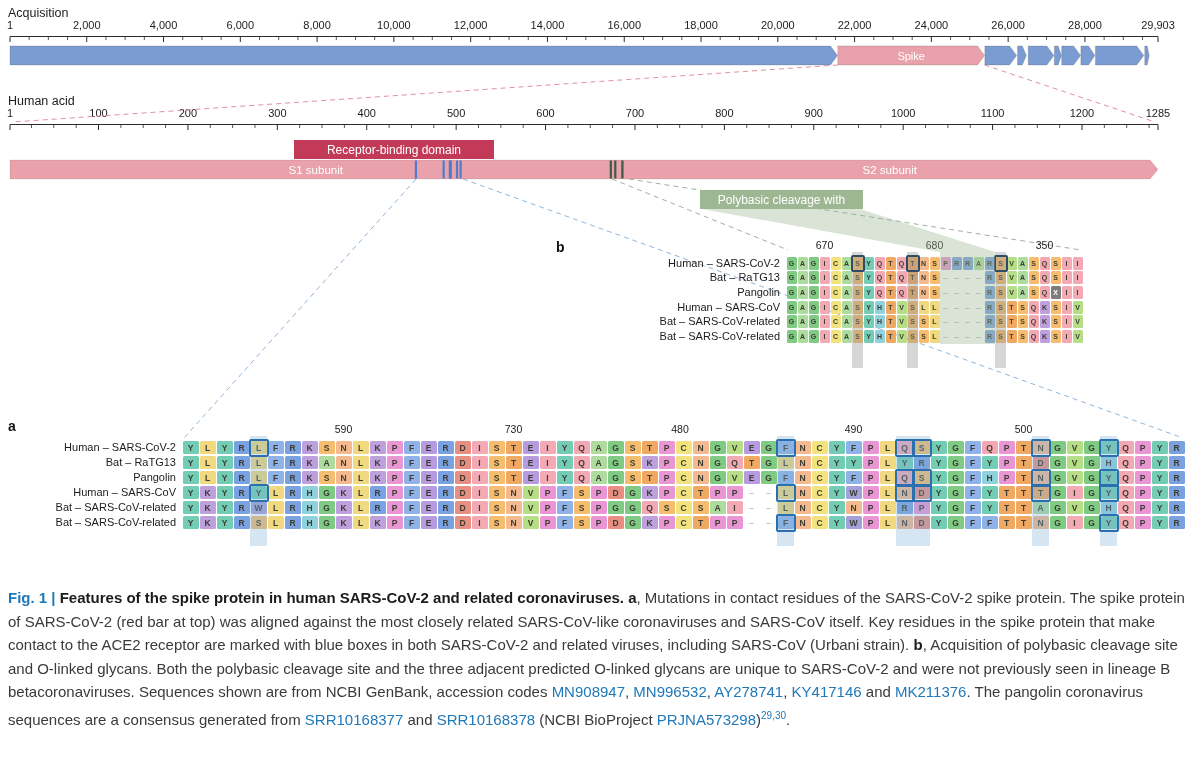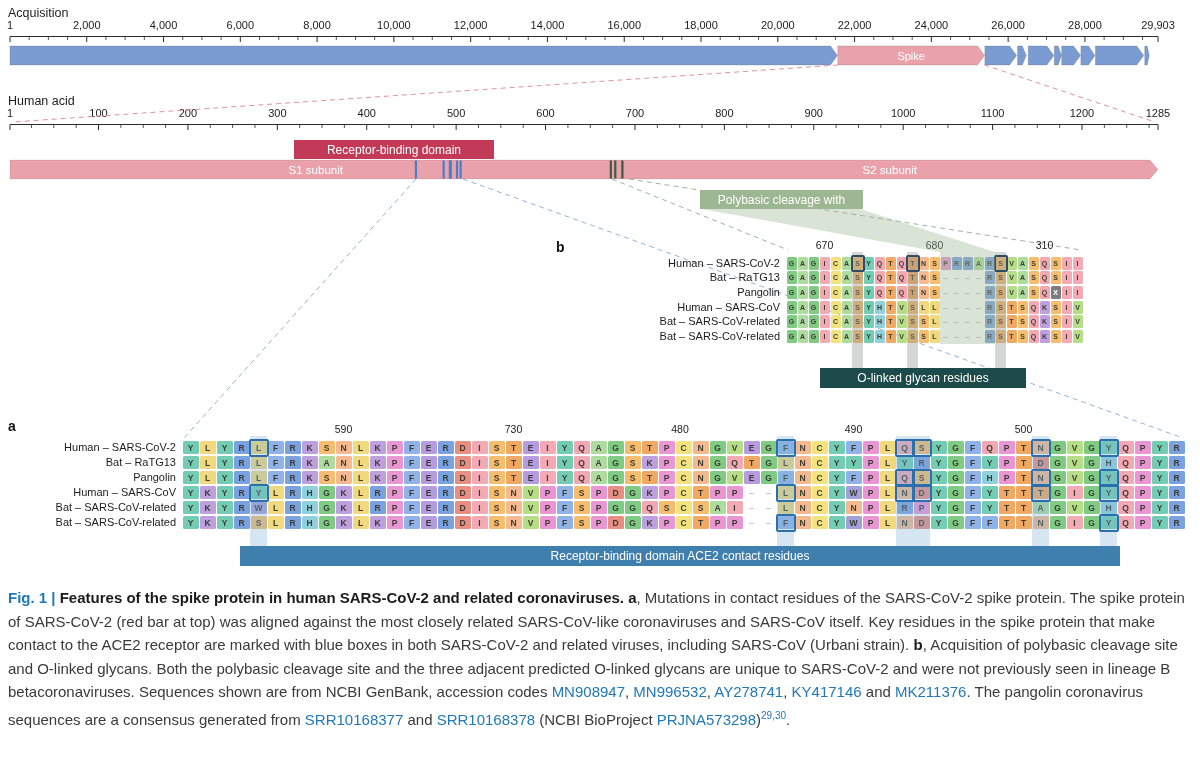--- a/index.html
+++ b/index.html
@@ -221,21 +221,21 @@
 
   <div id="rbd-label" class="barlabel" style="left:294px;top:140px;width:200px;height:19px;">Receptor-binding domain</div>
   <div id="polybasic-label" class="barlabel" style="left:700px;top:190px;width:163px;height:19px;">Polybasic cleavage with</div>
 
   <div class="figletter" style="left:556px;top:239px;">b</div>
   <div class="figletter" style="left:8px;top:418px;">a</div>
 
   <div id="align-layer">
       <div class="postick" style="left: 799.5px; top: 239px; width: 50px;">670</div>
       <div class="postick" style="left: 909.5px; top: 239px; width: 50px;">680</div>
-      <div class="postick" style="left: 1019.5px; top: 239px; width: 50px;">310</div>
+      <div class="postick" style="left: 1019.5px; top: 239px; width: 50px;">350</div>
       <div class="rowlabel" style="left: 566px; width: 214px; top: 256.8px; height: 13px; line-height: 13px;">Human – SARS-CoV-2</div>
       <div class="seqcell" style="left: 786.5px; top: 256.75px; width: 10px; height: 13.1px; background: rgb(127, 203, 132); font-size: 7px; color: rgb(60, 60, 50);">G</div>
       <div class="seqcell" style="left: 797.5px; top: 256.75px; width: 10px; height: 13.1px; background: rgb(174, 219, 158); font-size: 7px; color: rgb(60, 60, 50);">A</div>
       <div class="seqcell" style="left: 808.5px; top: 256.75px; width: 10px; height: 13.1px; background: rgb(127, 203, 132); font-size: 7px; color: rgb(60, 60, 50);">G</div>
       <div class="seqcell" style="left: 819.5px; top: 256.75px; width: 10px; height: 13.1px; background: rgb(243, 170, 180); font-size: 7px; color: rgb(60, 60, 50);">I</div>
       <div class="seqcell" style="left: 830.5px; top: 256.75px; width: 10px; height: 13.1px; background: rgb(242, 227, 126); font-size: 7px; color: rgb(60, 60, 50);">C</div>
       <div class="seqcell" style="left: 841.5px; top: 256.75px; width: 10px; height: 13.1px; background: rgb(174, 219, 158); font-size: 7px; color: rgb(60, 60, 50);">A</div>
       <div class="seqcell" style="left: 852.5px; top: 256.75px; width: 10px; height: 13.1px; background: rgb(245, 189, 109); font-size: 7px; color: rgb(60, 60, 50);">S</div>
       <div class="seqcell" style="left: 863.5px; top: 256.75px; width: 10px; height: 13.1px; background: rgb(114, 205, 180); font-size: 7px; color: rgb(60, 60, 50);">Y</div>
       <div class="seqcell" style="left: 874.5px; top: 256.75px; width: 10px; height: 13.1px; background: rgb(242, 169, 180); font-size: 7px; color: rgb(60, 60, 50);">Q</div>
@@ -786,21 +786,19 @@
       <div class="resbox" style="left: 911.5px; top: 483.5px; width: 20px; height: 18px; border: 2px solid rgb(42, 111, 174);"></div>
       <div class="resbox" style="left: 1030.5px; top: 438.5px; width: 20px; height: 18px; border: 2px solid rgb(42, 111, 174);"></div>
       <div class="resbox" style="left: 1030.5px; top: 468.5px; width: 20px; height: 18px; border: 2px solid rgb(42, 111, 174);"></div>
       <div class="resbox" style="left: 1030.5px; top: 483.5px; width: 20px; height: 18px; border: 2px solid rgb(42, 111, 174);"></div>
       <div class="resbox" style="left: 1098.5px; top: 438.5px; width: 20px; height: 18px; border: 2px solid rgb(42, 111, 174);"></div>
       <div class="resbox" style="left: 1098.5px; top: 468.5px; width: 20px; height: 18px; border: 2px solid rgb(42, 111, 174);"></div>
       <div class="resbox" style="left: 1098.5px; top: 483.5px; width: 20px; height: 18px; border: 2px solid rgb(42, 111, 174);"></div>
       <div class="resbox" style="left: 1098.5px; top: 513.5px; width: 20px; height: 18px; border: 2px solid rgb(42, 111, 174);"></div>
     </div>
 
-  <div id="olinked-bar" class="barlabel" style="left:820px;top:368px;width:206px;height:20px;">O-linked glycan residues</div>
-  <div id="ace2-bar" class="barlabel" style="left:240px;top:546px;width:880px;height:20px;">Receptor-binding domain ACE2 contact residues</div>
 
   <svg id="fig-overlay" width="1200" height="760">
       <polygon points="702,209 860,209 995,252 995,344 940,344 940,252" fill="rgba(156,182,148,0.38)"></polygon>
     </svg>
 
   <div id="caption"><span class="cap-figbold">Fig. 1 | </span><span class="cap-bold">Features of the spike protein in human SARS-CoV-2 and related coronaviruses. </span><span class="cap-bold">a</span><span class="cap-normal">, Mutations in contact residues of the SARS-CoV-2 spike protein. The spike protein of SARS-CoV-2 (red bar at top) was aligned against the most closely related SARS-CoV-like coronaviruses and SARS-CoV itself. Key residues in the spike protein that make contact to the ACE2 receptor are marked with blue boxes in both SARS-CoV-2 and related viruses, including SARS-CoV (Urbani strain). </span><span class="cap-bold">b</span><span class="cap-normal">, Acquisition of polybasic cleavage site and O-linked glycans. Both the polybasic cleavage site and the three adjacent predicted O-linked glycans are unique to SARS-CoV-2 and were not previously seen in lineage B betacoronaviruses. Sequences shown are from NCBI GenBank, accession codes </span><span class="cap-link">MN908947</span><span class="cap-normal">, </span><span class="cap-link">MN996532</span><span class="cap-normal">, </span><span class="cap-link">AY278741</span><span class="cap-normal">, </span><span class="cap-link">KY417146</span><span class="cap-normal"> and </span><span class="cap-link">MK211376</span><span class="cap-normal">. The pangolin coronavirus sequences are a consensus generated from </span><span class="cap-link">SRR10168377</span><span class="cap-normal"> and </span><span class="cap-link">SRR10168378</span><span class="cap-normal"> (NCBI BioProject </span><span class="cap-link">PRJNA573298</span><span class="cap-normal">)</span><span class="cap-suplink">29,30</span><span class="cap-normal">.</span></div>
 </div>
 
 </body></html>

